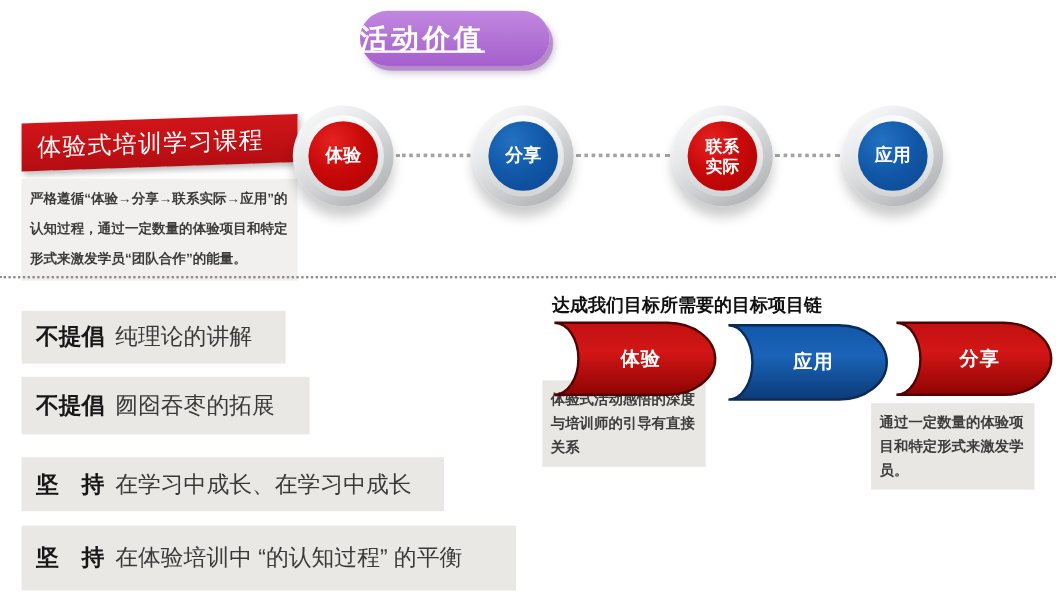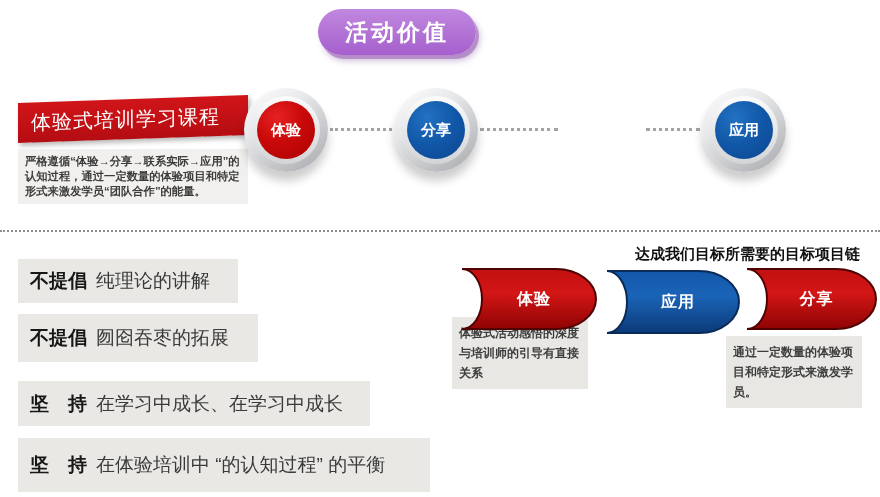--- a/index.html
+++ b/index.html
@@ -1,43 +1,43 @@
 <!DOCTYPE html>
 <html><head>
 <meta charset="utf-8">
 <style>
   html,body{margin:0;padding:0;background:#ffffff;}
   body{font-family:"Liberation Sans","DejaVu Sans",sans-serif;}
   .slide{position:relative;width:880px;height:497px;background:#ffffff;overflow:hidden;}
 
   
   .badge{
-    position:absolute;left:318px;top:9px;width:158px;height:46px;
+    position:absolute;left:300px;top:9px;width:158px;height:46px;
     border-radius:24px;
     background:linear-gradient(180deg,#c187e0 0%,#b172d4 55%,#a65fce 100%);
     box-shadow:3px 4px 0 rgba(154,92,184,.55), 4px 6px 6px rgba(120,80,150,.35);
-    display:flex;align-items:center;justify-content:center;
-    color:#ffffff;font-size:23px;font-weight:700;letter-spacing:3px;
+    display:flex;align-items:center;justify-content:flex-start;
+    color:#ffffff;font-size:23px;font-weight:700;letter-spacing:3px;text-decoration:underline;
   }
 
   
   .banner{
     position:absolute;left:18px;top:103px;width:230px;height:40px;
     background:linear-gradient(180deg,#d01519 0%,#c11015 60%,#b30d12 100%);
     transform:skewY(-2deg);transform-origin:left center;
     box-shadow:2px 3px 5px rgba(0,0,0,.28);
     display:flex;align-items:center;
     color:#ffffff;font-size:20px;font-weight:500;letter-spacing:1px;
     padding-left:13px;box-sizing:border-box;
   }
   .course-desc{
     position:absolute;left:18px;top:149px;width:230px;
     background:#f1f0ee;
     padding:5px 7px;box-sizing:border-box;
-    font-size:11.3px;font-weight:700;color:#3c3c3c;line-height:15px;
+    font-size:11.3px;font-weight:700;color:#3c3c3c;line-height:25px;
     letter-spacing:0;
   }
 
   
   .c-outer{
     position:absolute;top:88px;width:84px;height:84px;border-radius:50%;
     background:linear-gradient(145deg,#ffffff 0%,#e7e8ea 35%,#a6a8ab 100%);
     box-shadow:0 9px 10px rgba(0,0,0,.20);
     display:flex;align-items:center;justify-content:center;
   }
@@ -69,21 +69,21 @@
   }
   .principle .lead{font-weight:700;color:#171717;}
   .p1{left:18px;top:259px;width:220px;height:44px;}
   .p2{left:18px;top:314px;width:240px;height:48px;}
   .p3{left:18px;top:381px;width:352px;height:45px;}
   .p4{left:18px;top:438px;width:412px;height:54px;}
 
   
   .chain-title{
     position:absolute;left:460px;top:245px;width:400px;
-    text-align:right;font-size:15px;font-weight:700;color:#111111;
+    text-align:left;font-size:15px;font-weight:700;color:#111111;
   }
   .pill{position:absolute;}
   .pill svg{display:block;}
   .pill .pill-label{
     position:absolute;inset:0;display:flex;align-items:center;justify-content:center;
     padding-left:20px;box-sizing:border-box;
     color:#ffffff;font-size:16px;font-weight:700;letter-spacing:1px;
   }
   .pl1{left:448px;top:266px;width:152px;height:66px;z-index:1;}
   .pl2{left:593px;top:268px;width:150px;height:68px;z-index:2;}
@@ -117,20 +117,26 @@
   <div class="connector" style="left:646px;width:54px;"></div>
 
   <div class="c-outer" style="left:244px;">
     <div class="c-mid">
       <div class="c-inner red">体验</div>
     </div>
   </div>
   <div class="c-outer" style="left:394px;">
     <div class="c-mid">
       <div class="c-inner blue">分享</div>
+    </div>
+  </div>
+  <div class="c-outer" style="left:560px;">
+    <div class="c-mid">
+      <div class="c-inner red" style="font-size:14px;">联系
+实际</div>
     </div>
   </div>
   <div class="c-outer" style="left:702px;">
     <div class="c-mid">
       <div class="c-inner blue">应用</div>
     </div>
   </div>
 
   <div class="divider"></div>
 

